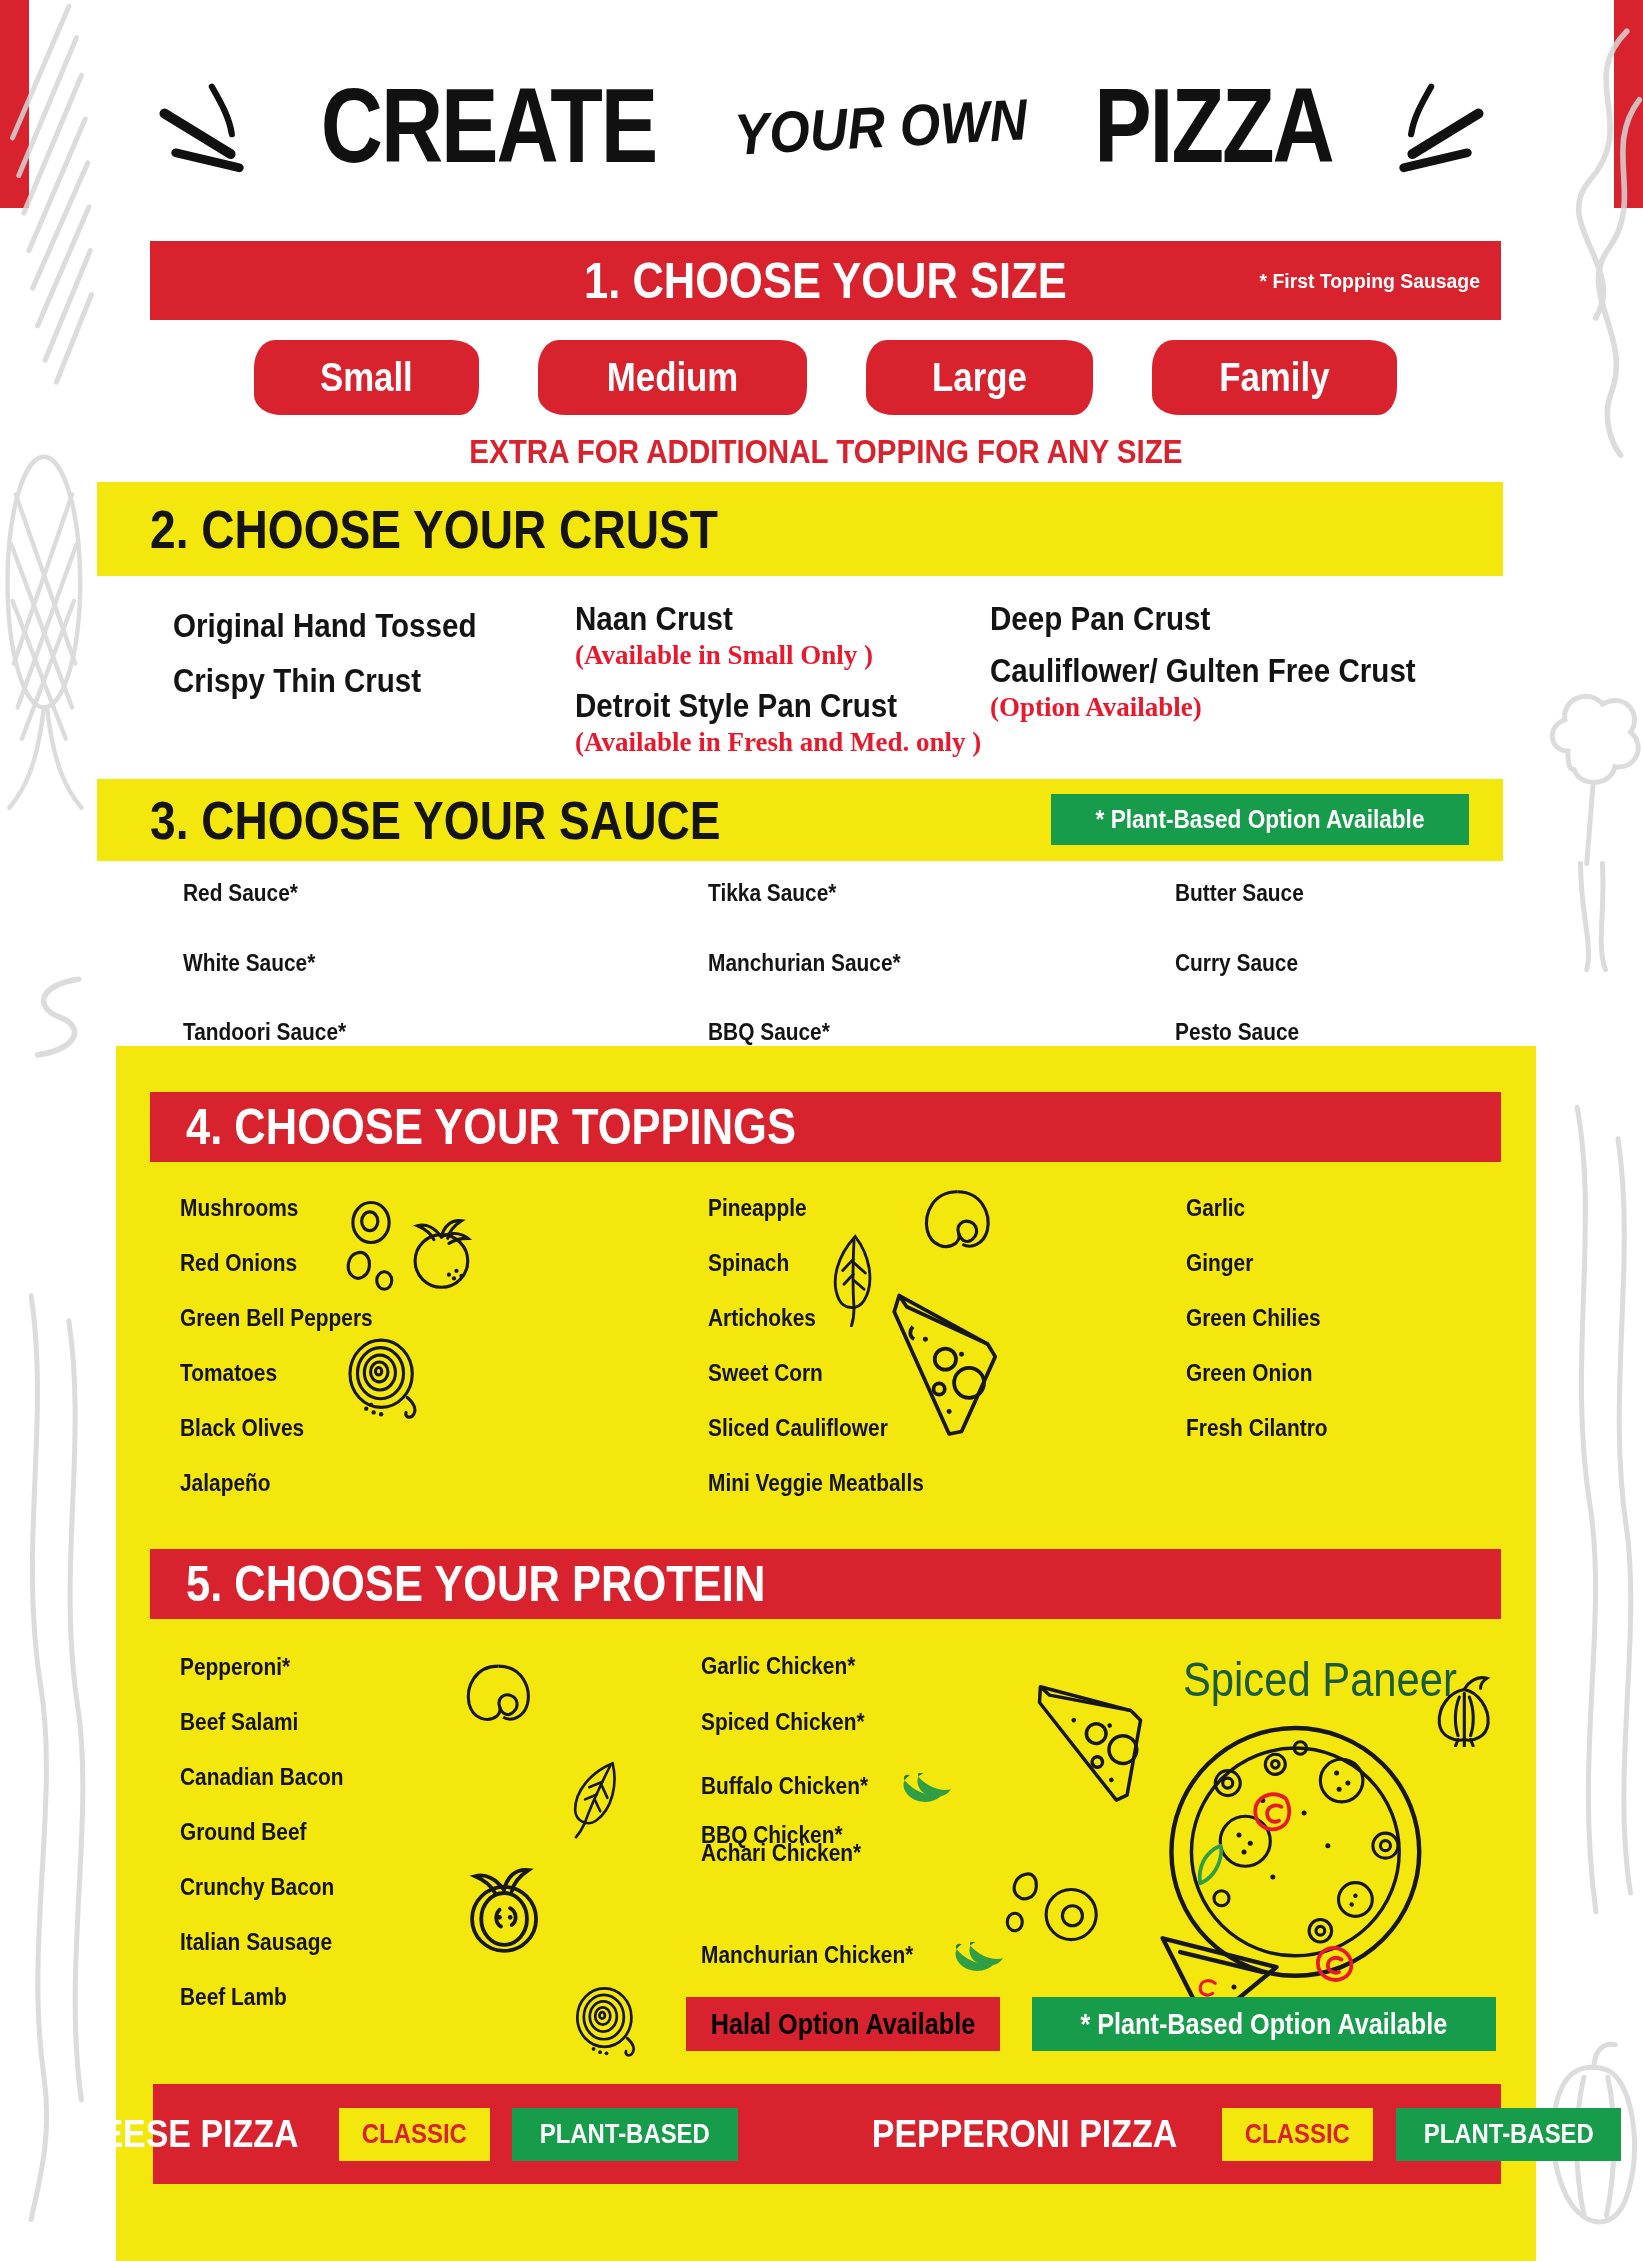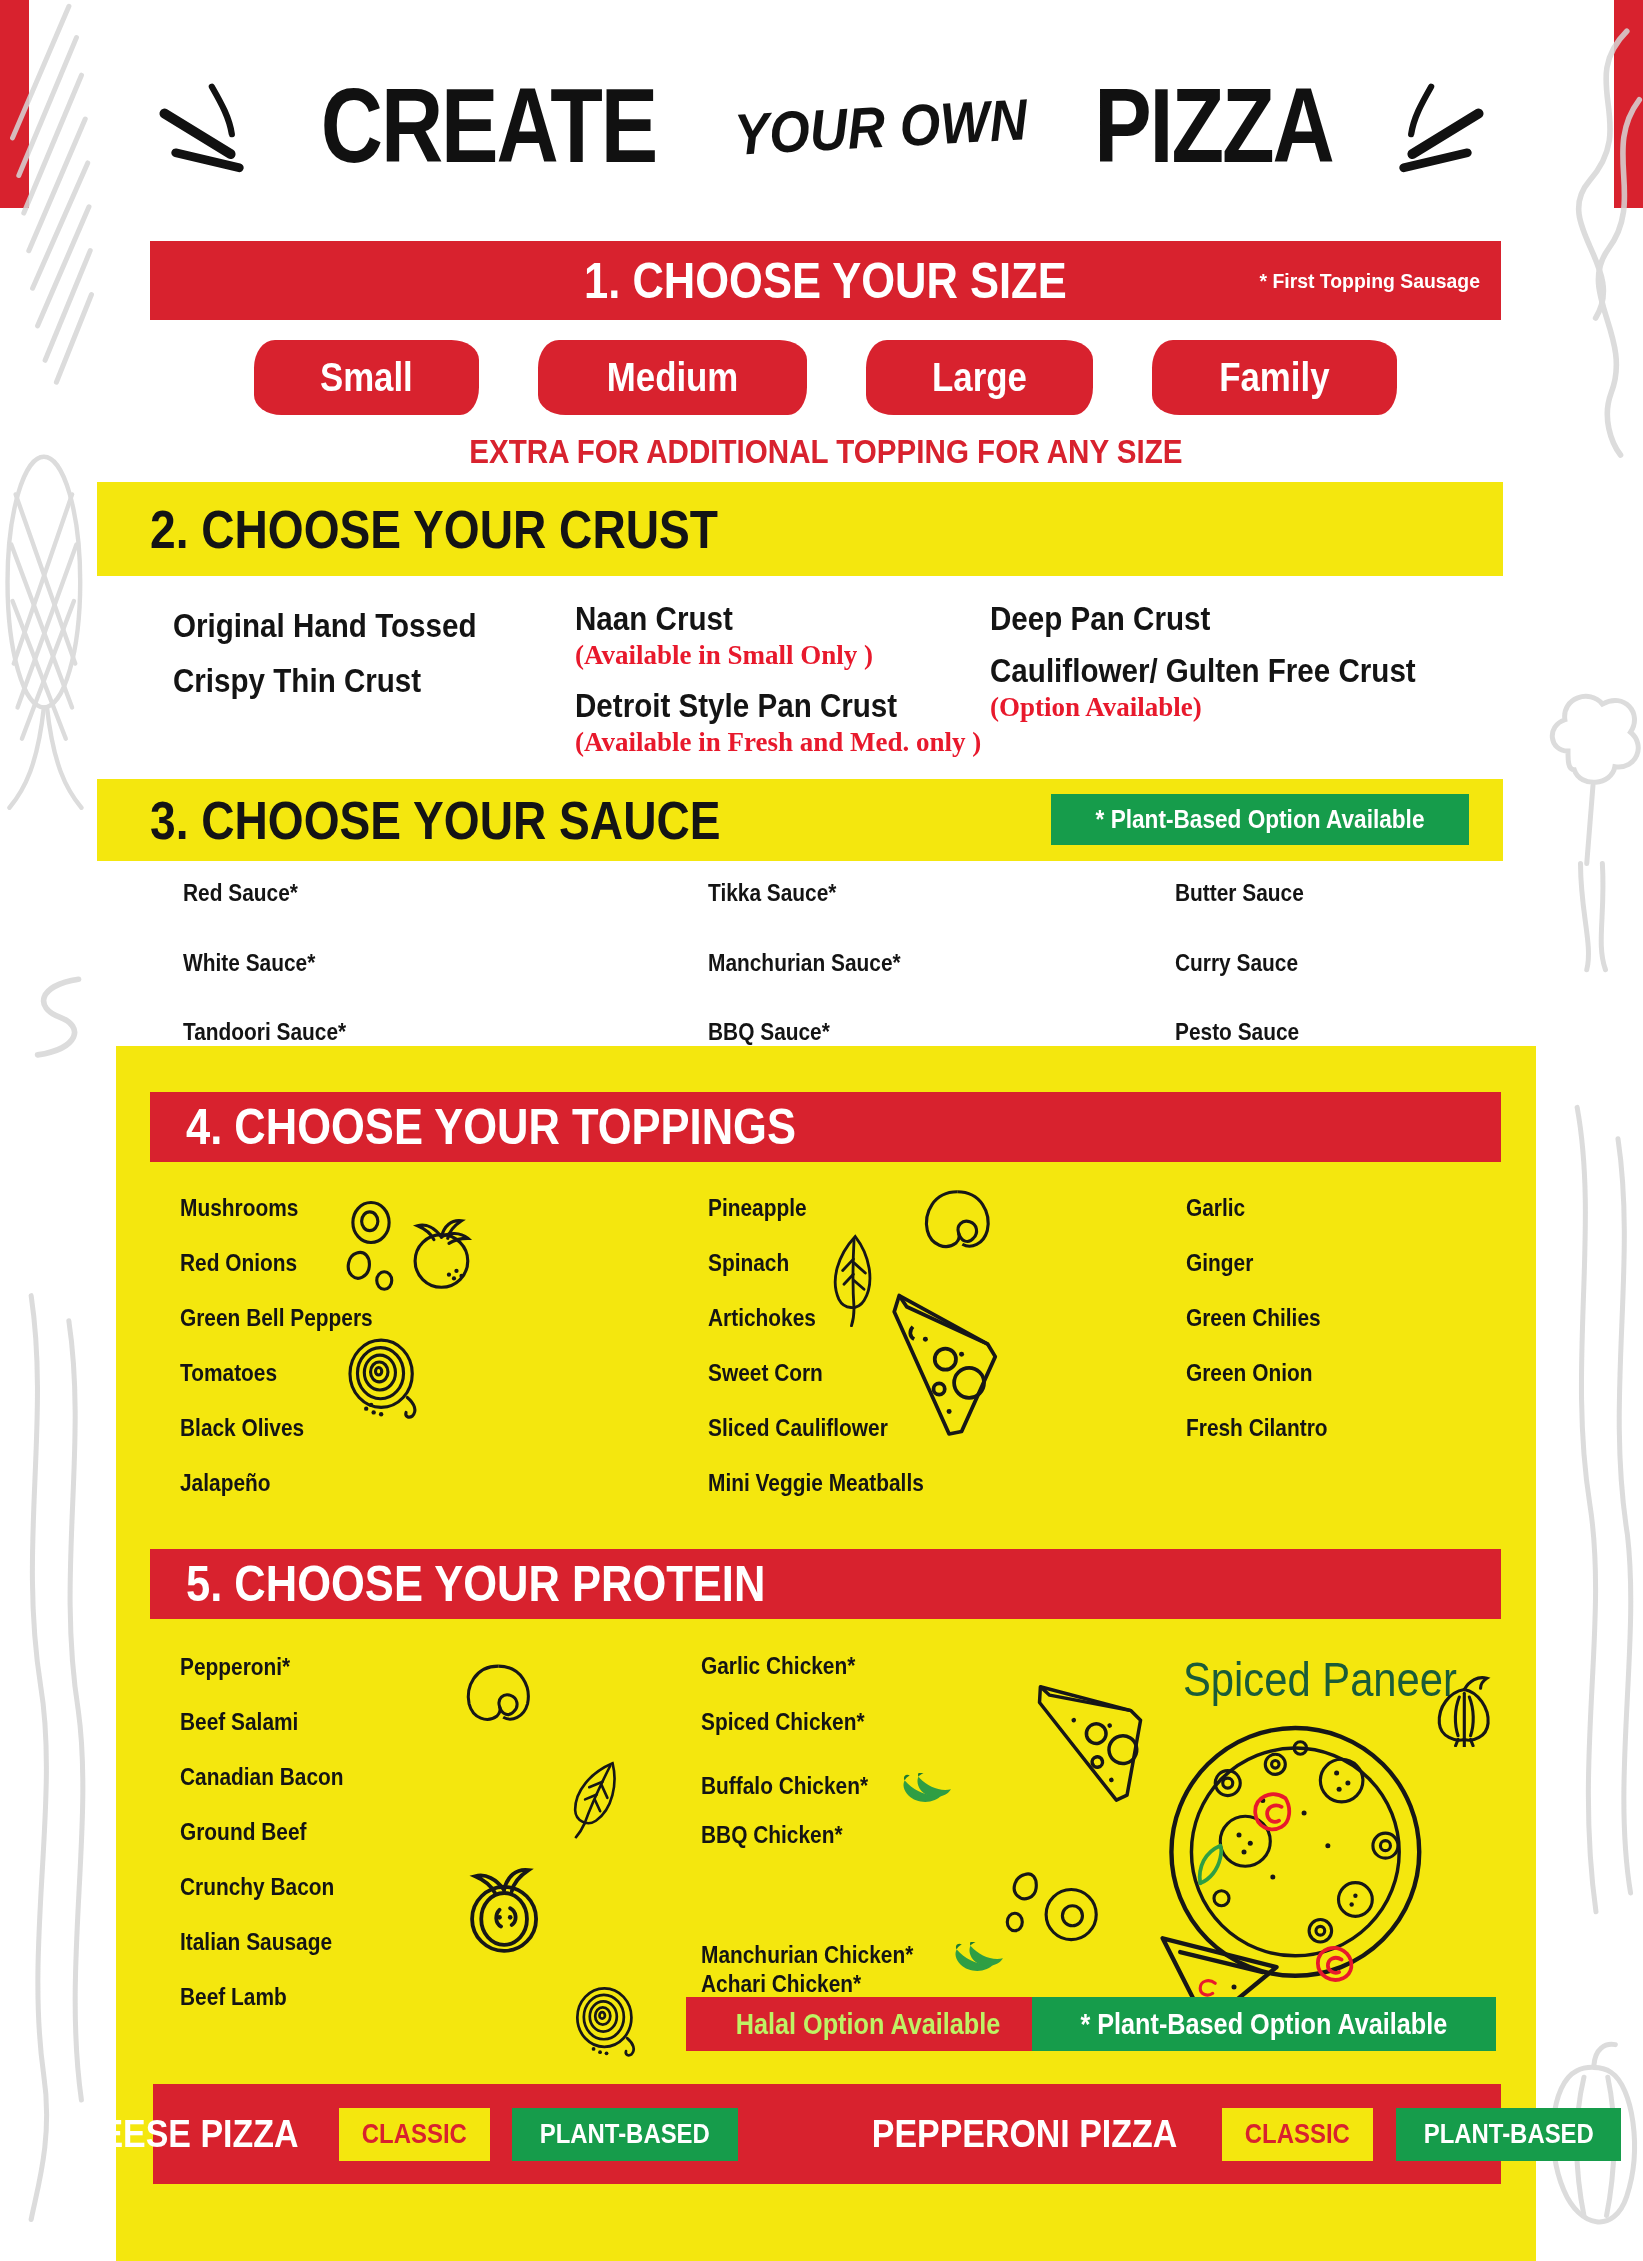--- a/index.html
+++ b/index.html
@@ -43,21 +43,21 @@
 
   .green-badge{position:absolute;background:#169C4B;color:#fff;display:inline-flex;align-items:center;
                padding:0 20px;font-weight:bold;}
   .sauce-badge{right:34px;top:15px;height:51px;font-size:26px;}
 
   .yellow-panel{position:absolute;left:116px;top:1046px;width:1420px;height:1215px;background:#F4E70E;}
 
   .special{position:absolute;font-size:48px;font-weight:normal;color:#1A5C38;}
 
   .pill{position:absolute;display:inline-flex;align-items:center;justify-content:center;height:54px;font-weight:bold;}
-  .halal{left:686px;top:1997px;background:#D8222E;color:#bef264;font-size:29px;padding:0 30px;}
+  .halal{left:686px;top:1997px;background:#D8222E;color:#000000;font-size:29px;padding:0 5px;}
   .plantbig{left:1032px;top:1997px;background:#169C4B;color:#fff;font-size:29px;padding:0 21px;}
 
   
   .footer{position:absolute;left:153px;top:2084px;width:1348px;height:100px;background:#D8222E;
           display:flex;align-items:center;justify-content:center;gap:22.5px;}
   .f-name{font-size:39px;font-weight:bold;color:#fff;}
   .f-badge{height:53px;display:inline-flex;align-items:center;padding:0 15px;font-size:27.5px;font-weight:bold;}
   .f-badge.classic{background:#F4E70E;color:#D8222E;}
   .f-badge.plant{background:#169C4B;color:#fff;}
   .f-divider{width:3.1px;height:68px;background:#fff;margin:0 33px;}
@@ -340,21 +340,21 @@
         <path fill="#2F9E44" d="M12,12 C28,30 52,40 72,34 C60,50 32,50 18,36 C10,28 8,18 12,12 Z"></path>
         <path fill="#1C7A33" d="M12,12 C8,6 14,0 20,4 C16,6 13,9 12,12 Z"></path>
         <path fill="#2F9E44" d="M34,6 C48,22 68,30 86,26 C76,42 50,42 38,28 C32,20 31,12 34,6 Z"></path>
         <path fill="#1C7A33" d="M34,6 C31,0 37,-4 42,0 C38,2 35,4 34,6 Z"></path>
       </svg>
     </span>
   </div>
   <div class="item prow" style="left:701px;top:1821px;">
       <span class="cx">BBQ Chicken*</span>
     </div>
-  <div class="item prow" style="left:701px;top:1970px;">
+  <div class="item prow" style="left:701px;top:1839px;">
       <span class="cx">Achari Chicken*</span>
     </div>
   <div class="item prow" style="left:701px;top:1933px;">
     <span class="cx">Manchurian Chicken*</span>
     <span class="doodle" style="position:static;width:58px;height:35px;margin-top:8.8px;">
       <svg viewBox="0 0 92 56">
         <path fill="#2F9E44" d="M12,12 C28,30 52,40 72,34 C60,50 32,50 18,36 C10,28 8,18 12,12 Z"></path>
         <path fill="#1C7A33" d="M12,12 C8,6 14,0 20,4 C16,6 13,9 12,12 Z"></path>
         <path fill="#2F9E44" d="M34,6 C48,22 68,30 86,26 C76,42 50,42 38,28 C32,20 31,12 34,6 Z"></path>
         <path fill="#1C7A33" d="M34,6 C31,0 37,-4 42,0 C38,2 35,4 34,6 Z"></path>

